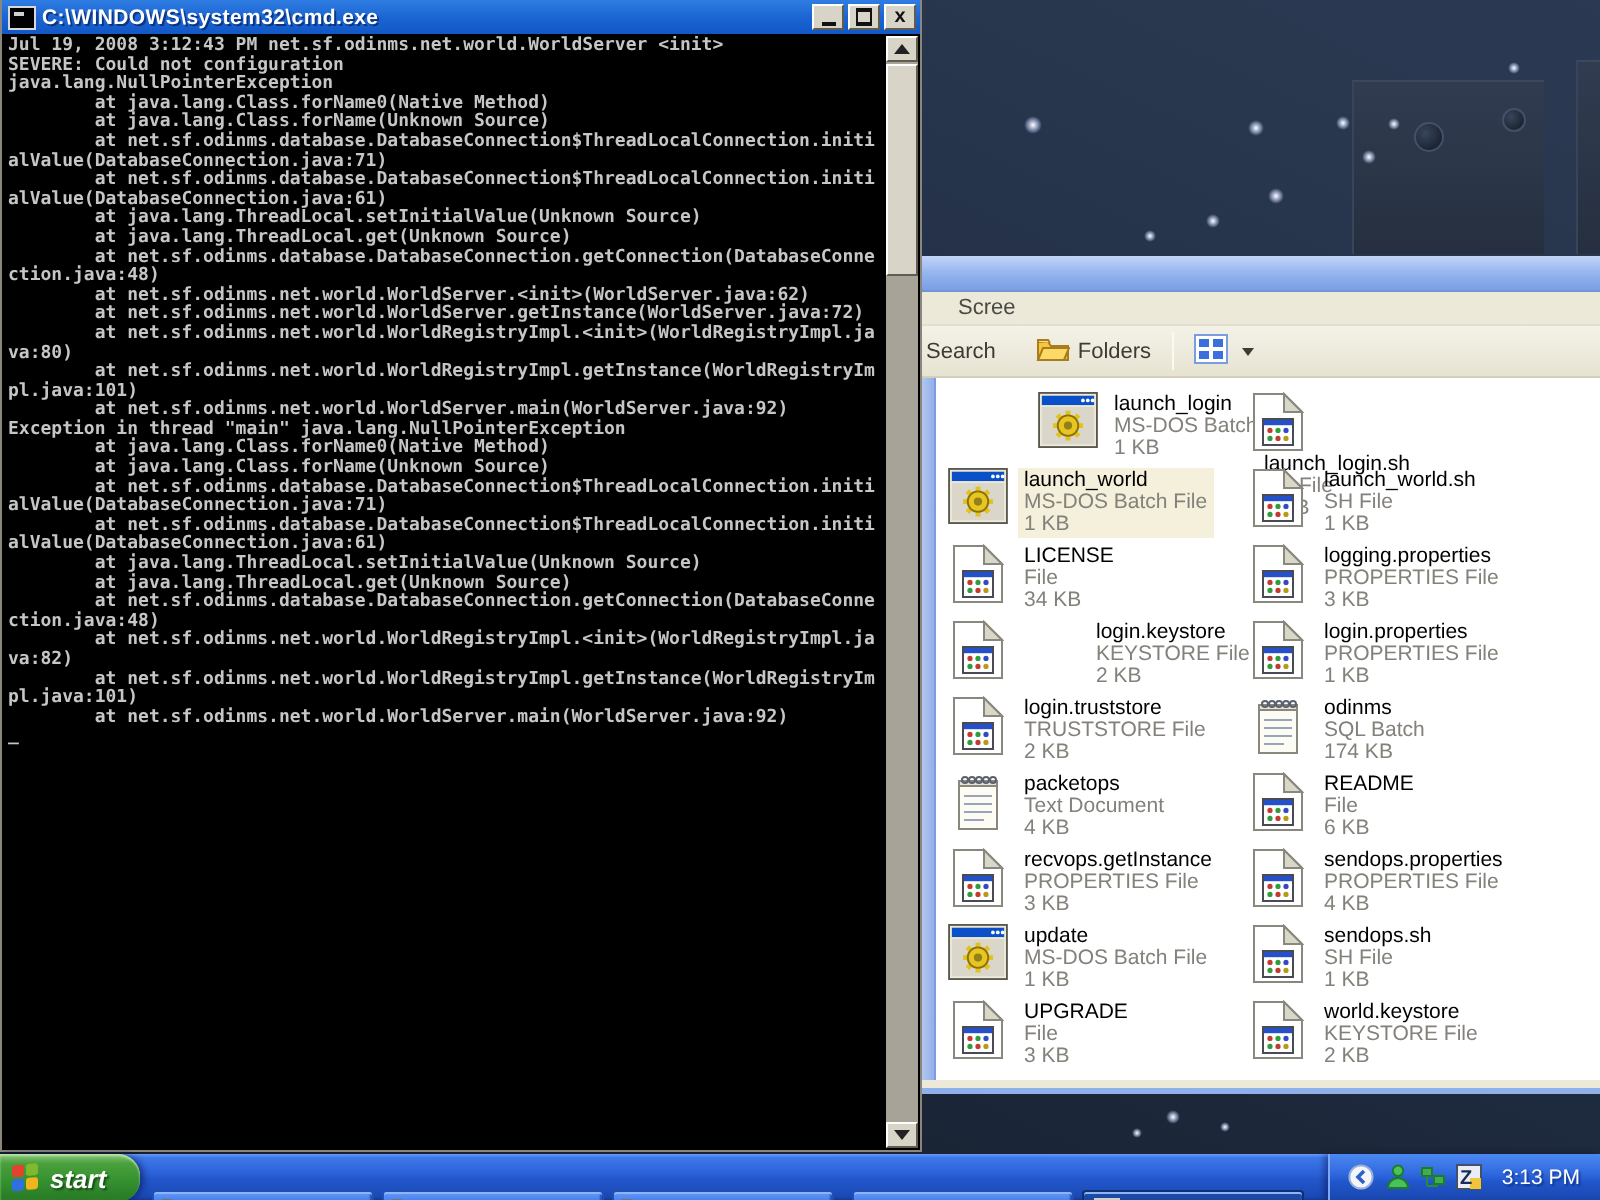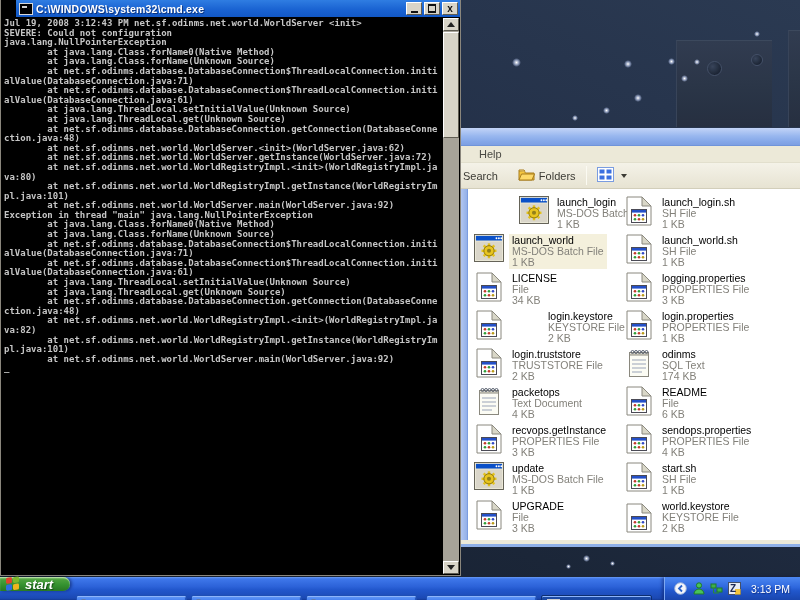--- a/index.html
+++ b/index.html
@@ -28,21 +28,21 @@
   .files { position:relative; flex:1; background:#fff; overflow:hidden; }
   .tile { position:absolute; display:flex; width:148px; height:35px; cursor:default; }
   .ficon { width:30px; height:32px; flex:0 0 30px; display:flex; align-items:flex-start; justify-content:center; }
   .ftext { margin-left:5px; font-size:10.5px; line-height:11px; padding:1px 3px; white-space:nowrap; }
   .fname { color:#000; }
   .fmeta { color:#83817a; }
   .tile.selected .ftext { background:#f4f0dc; }
 
   
   #console { position:absolute; left:0; top:0; width:461px; height:576px;
-    background:#000; border:1px solid #8a867c; border-top:none;padding-left:15px; }
+    background:#000; border:1px solid #8a867c; border-top:none; }
   .c-titlebar { height:17px; background:linear-gradient(180deg,#2f7de2 0%,#1a63d2 55%,#1258c6 100%);
     display:flex; align-items:center; padding:0 2px; }
   .c-icon { width:14px; height:12px; background:#000; border:1px solid #d8d8d8; margin:0 3px 0 1px; position:relative; flex:0 0 14px; }
   .c-icon::before { content:""; position:absolute; left:2px; top:2px; width:5px; height:2px; background:#cfcfcf; }
   .c-title { color:#fff; font-weight:bold; font-size:10.5px; letter-spacing:.2px; text-shadow:1px 1px 0 rgba(0,0,30,.45); }
   .c-btns { margin-left:auto; display:flex; gap:2px; }
   .c-btn { width:16px; height:13px; background:#d8d4c8; border:1px solid; border-color:#ffffff #5f5c52 #5f5c52 #ffffff;
     display:flex; align-items:center; justify-content:center; position:relative; }
   .g-min { width:7px; height:2px; background:#111; margin-top:6px; }
   .g-restore { width:8px; height:7px; position:relative; }
@@ -56,21 +56,21 @@
   .c-scroll { position:absolute; right:0; top:0; bottom:0; width:16px; background:#a7a399; }
   .s-btn { position:absolute; left:0; width:16px; height:13px; background:#d8d4c8; border:1px solid; border-color:#ffffff #5f5c52 #5f5c52 #ffffff; display:flex; align-items:center; justify-content:center; }
   .s-up { top:0; } .s-down { bottom:0; }
   .tri-up { width:0; height:0; border-left:4px solid transparent; border-right:4px solid transparent; border-bottom:5px solid #222; }
   .tri-down { width:0; height:0; border-left:4px solid transparent; border-right:4px solid transparent; border-top:5px solid #222; }
   .s-thumb { position:absolute; left:0; top:14px; width:16px; height:106px; background:#d8d4c8; border:1px solid; border-color:#ffffff #5f5c52 #5f5c52 #ffffff; }
 
   
   #taskbar { position:absolute; left:0; bottom:0; width:800px; height:23px; display:flex; align-items:stretch;
     background:linear-gradient(180deg,#6a9bf5 0%,#3e77ea 8%,#2c62d8 42%,#2257cc 55%,#1b49b4 92%,#143a96 100%); }
-  #start-btn { width:70px; height:14px; border-radius:0 11px 11px 0; display:flex; align-items:center; gap:4px; padding:0 10px 0 6px;
+  #start-btn { width:70px; height:24px; border-radius:0 11px 11px 0; display:flex; align-items:center; gap:4px; padding:0 10px 0 6px;
     background:linear-gradient(180deg,#8cc87a 0%,#4aa03c 20%,#359230 55%,#2a7d26 90%);
     box-shadow:inset 0 1px 1px #b9e0a8, 2px 0 3px rgba(0,10,60,.45); cursor:pointer; }
   #start-btn .start-label { color:#fff; font-size:13px; font-weight:bold; font-style:italic; text-shadow:1px 1px 1px rgba(0,40,0,.6); }
   .flag { width:15px; height:15px; display:grid; grid-template-columns:6px 6px; grid-template-rows:6px 6px; gap:1px; transform:skewY(-6deg); }
   .flag i { border-radius:1.5px; display:block; }
   .task-buttons { display:flex; gap:4px; margin-left:6px; padding-top:18px; }
   .tbtn { width:111px; height:19px; border-radius:2px; display:flex; align-items:center; gap:4px; padding:0 4px;
     background:linear-gradient(180deg,#639af8 0%,#3d77ec 35%,#3469de 70%,#2c5ecf 100%);
     box-shadow:inset 0 1px 0 #8db4fa, inset -1px -1px 1px #2250b8; border:1px solid #1e4fb4;
     color:#fff; font-size:10.5px; white-space:nowrap; overflow:hidden; cursor:pointer; }
@@ -102,21 +102,21 @@
   <div class="sparkle" style="left:603px;top:107px;width:7px;height:7px;"></div>
   <div class="sparkle" style="left:572px;top:115px;width:6px;height:6px;"></div>
   <div class="sparkle" style="left:754px;top:31px;width:6px;height:6px;"></div>
   <div class="sparkle" style="left:583px;top:555px;width:7px;height:7px;"></div>
   <div class="sparkle" style="left:610px;top:561px;width:5px;height:5px;"></div>
   <div class="sparkle" style="left:566px;top:564px;width:5px;height:5px;"></div>
 
   <div id="explorer">
     <div class="ex-titleband"></div>
     <div class="ex-menubar">
-      <span>Help</span>
+      <span>Scree</span>
     </div>
     <div class="ex-toolbar">
       <span class="tb-item">
         <span>Search</span>
       </span>
       <span class="tb-item" style="margin-left:12px;">
         <span class="ticon">
           <svg width="17" height="13" viewBox="0 0 17 13">
               <path d="M1 3 h5 l1.5 2 H16 v7 H1 z" fill="#f5c63e" stroke="#a87d1c"></path>
               <path d="M1 3 V2 h5 l1 1.4" fill="#fbe08a" stroke="#a87d1c"></path>
@@ -353,21 +353,21 @@
                 <circle cx="13" cy="23.2" r="1.3" fill="#c43a2e"></circle>
                 <circle cx="17" cy="23.2" r="1.3" fill="#b89a18"></circle>
               </svg>
             </span>
             <span class="ftext">
               <div class="fname">UPGRADE</div>
               <div class="fmeta">File</div>
               <div class="fmeta">3 KB</div>
             </span>
           </div>
-          <div class="tile" style="left: 156px; top: 7px;">
+          <div class="tile" style="left: 156px; top: 7px; flex-direction: column;">
             <span class="ficon">
               <svg width="26" height="30" viewBox="0 0 26 30">
                 <path d="M1 1 h15 l9 9 v19 h-24 z" fill="#fff" stroke="#8a887e"></path>
                 <path d="M16 1 v9 h9 z" fill="#d9d7c8" stroke="#8a887e"></path>
                 <rect x="5.5" y="13.5" width="15" height="13" fill="#fff" stroke="#4a4a55"></rect>
                 <rect x="6" y="14" width="14" height="2.6" fill="#2450c8"></rect>
                 <circle cx="9" cy="19.2" r="1.3" fill="#c43a2e"></circle>
                 <circle cx="13" cy="19.2" r="1.3" fill="#2f9e38"></circle>
                 <circle cx="17" cy="19.2" r="1.3" fill="#3348c4"></circle>
                 <circle cx="9" cy="23.2" r="1.3" fill="#2f9e38"></circle>
@@ -459,21 +459,21 @@
                 <g stroke="#9aa4b8" stroke-width="1">
                   <line x1="5" y1="12" x2="19" y2="12"></line>
                   <line x1="5" y1="16" x2="19" y2="16"></line>
                   <line x1="5" y1="20" x2="19" y2="20"></line>
                   <line x1="5" y1="24" x2="15" y2="24"></line>
                 </g>
               </svg>
             </span>
             <span class="ftext">
               <div class="fname">odinms</div>
-              <div class="fmeta">SQL Text</div>
+              <div class="fmeta">SQL Batch</div>
               <div class="fmeta">174 KB</div>
             </span>
           </div>
           <div class="tile" style="left: 156px; top: 197px;">
             <span class="ficon">
               <svg width="26" height="30" viewBox="0 0 26 30">
                 <path d="M1 1 h15 l9 9 v19 h-24 z" fill="#fff" stroke="#8a887e"></path>
                 <path d="M16 1 v9 h9 z" fill="#d9d7c8" stroke="#8a887e"></path>
                 <rect x="5.5" y="13.5" width="15" height="13" fill="#fff" stroke="#4a4a55"></rect>
                 <rect x="6" y="14" width="14" height="2.6" fill="#2450c8"></rect>
@@ -521,26 +521,26 @@
                 <rect x="6" y="14" width="14" height="2.6" fill="#2450c8"></rect>
                 <circle cx="9" cy="19.2" r="1.3" fill="#c43a2e"></circle>
                 <circle cx="13" cy="19.2" r="1.3" fill="#2f9e38"></circle>
                 <circle cx="17" cy="19.2" r="1.3" fill="#3348c4"></circle>
                 <circle cx="9" cy="23.2" r="1.3" fill="#2f9e38"></circle>
                 <circle cx="13" cy="23.2" r="1.3" fill="#c43a2e"></circle>
                 <circle cx="17" cy="23.2" r="1.3" fill="#b89a18"></circle>
               </svg>
             </span>
             <span class="ftext">
-              <div class="fname">start.sh</div>
+              <div class="fname">sendops.sh</div>
               <div class="fmeta">SH File</div>
               <div class="fmeta">1 KB</div>
             </span>
           </div>
-          <div class="tile" style="left: 156px; top: 311px; align-items: flex-end;">
+          <div class="tile" style="left: 156px; top: 311px;">
             <span class="ficon">
               <svg width="26" height="30" viewBox="0 0 26 30">
                 <path d="M1 1 h15 l9 9 v19 h-24 z" fill="#fff" stroke="#8a887e"></path>
                 <path d="M16 1 v9 h9 z" fill="#d9d7c8" stroke="#8a887e"></path>
                 <rect x="5.5" y="13.5" width="15" height="13" fill="#fff" stroke="#4a4a55"></rect>
                 <rect x="6" y="14" width="14" height="2.6" fill="#2450c8"></rect>
                 <circle cx="9" cy="19.2" r="1.3" fill="#c43a2e"></circle>
                 <circle cx="13" cy="19.2" r="1.3" fill="#2f9e38"></circle>
                 <circle cx="17" cy="19.2" r="1.3" fill="#3348c4"></circle>
                 <circle cx="9" cy="23.2" r="1.3" fill="#2f9e38"></circle>

